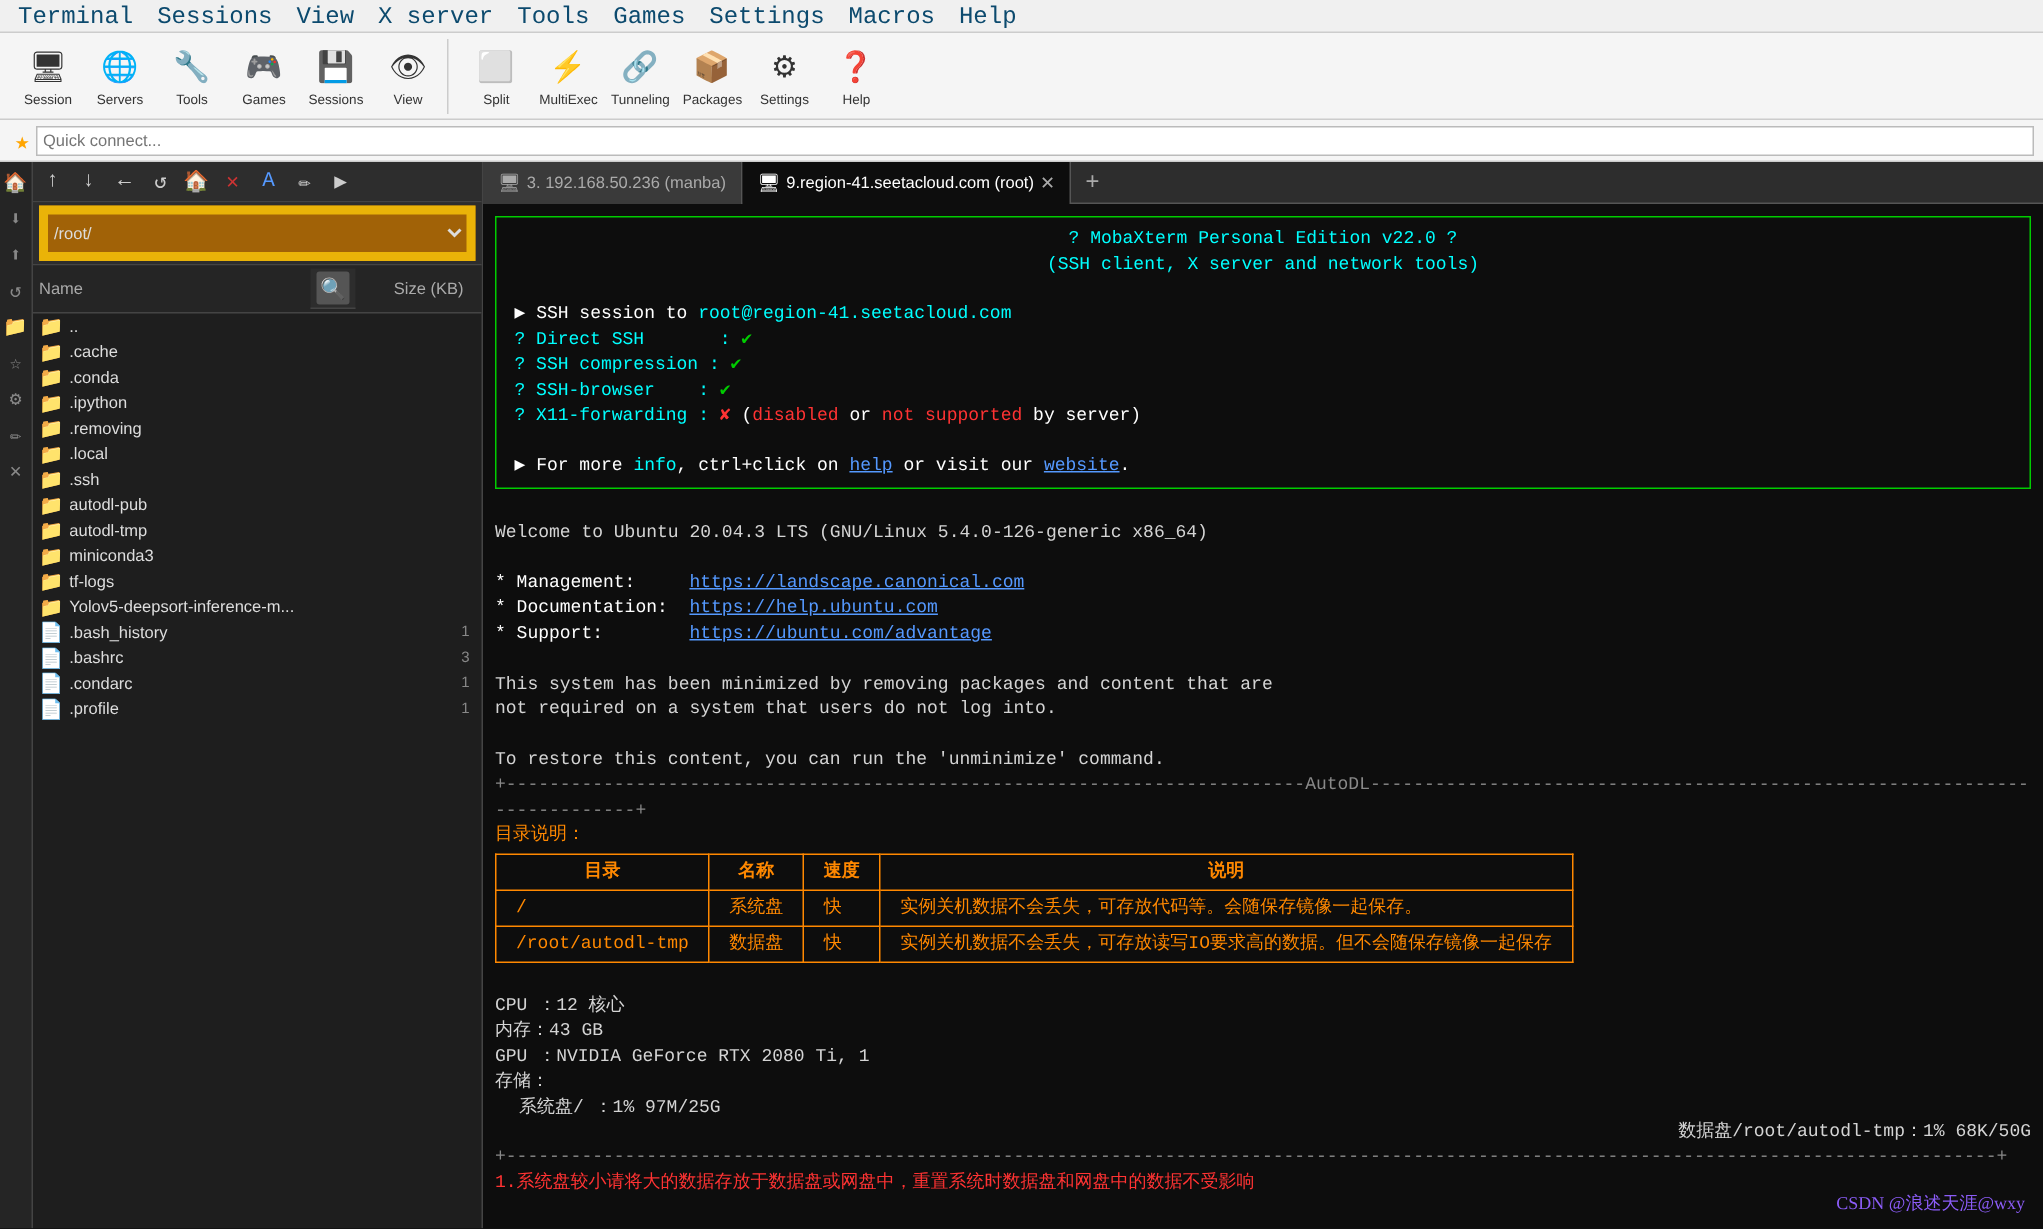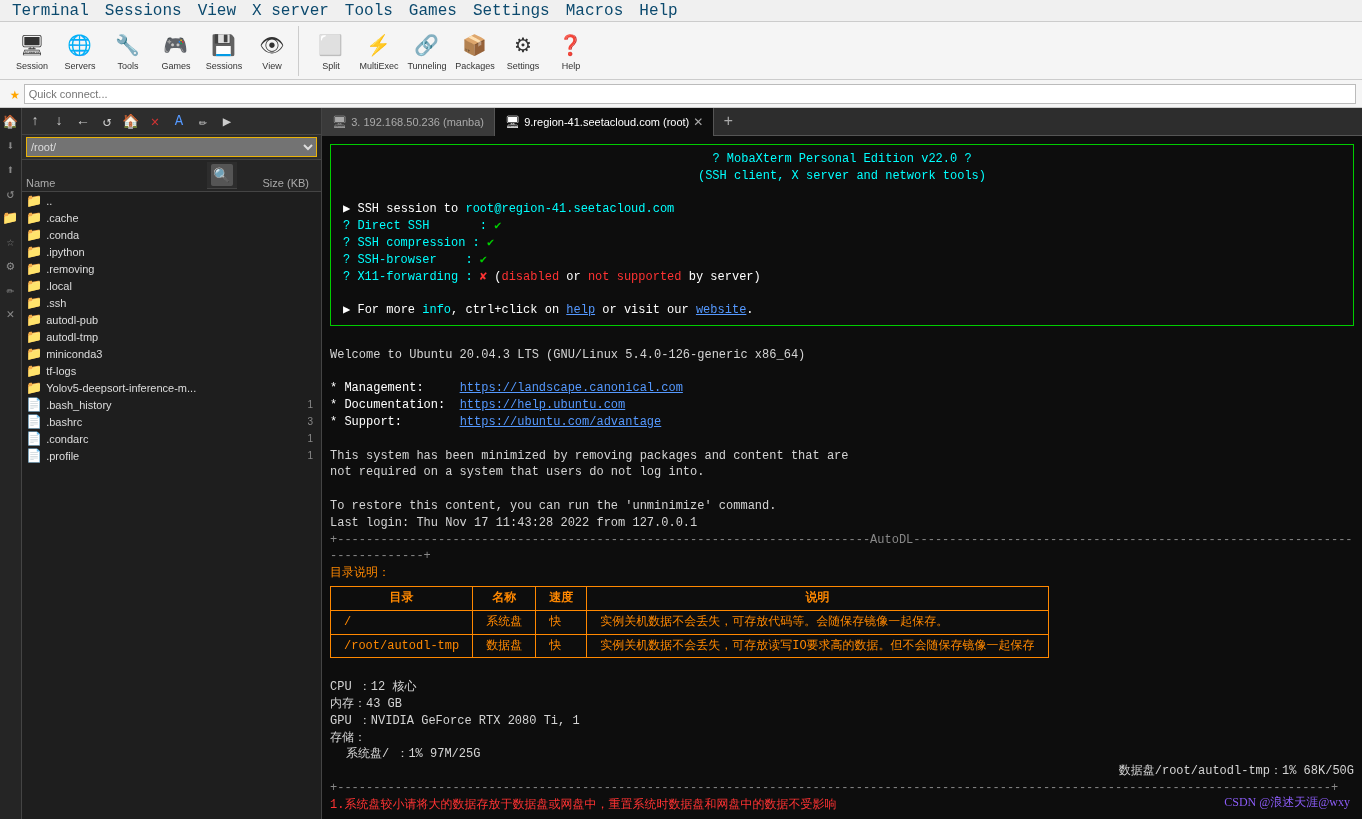--- a/index.html
+++ b/index.html
@@ -22,22 +22,22 @@
     .star-btn { font-size: 16px; color: #ffa500; cursor: pointer; padding: 0 4px; }
 
     
     .main-area { display: flex; flex: 1; overflow: hidden; }
 
     
     .sidebar { width: 300px; background: #1e1e1e; border-right: 1px solid #444; display: flex; flex-direction: column; }
     .sidebar-toolbar { background: #2d2d2d; display: flex; align-items: center; padding: 2px; gap: 2px; border-bottom: 1px solid #444; }
     .sidebar-icon { width: 22px; height: 22px; display: flex; align-items: center; justify-content: center; cursor: pointer; font-size: 14px; color: #ccc; }
     .sidebar-path { background: #2d2d2d; display: flex; align-items: center; padding: 2px 4px; border-bottom: 1px solid #444; }
-    .sidebar-path select { background: #737373; color: #ddd; border: 1px solid #eab308; font-size: 11px; flex: 1; height: 20px; font-family: Arial, sans-serif; }
-    .sidebar-header { display: flex; align-items: flex-end; background: #252525; padding: 2px 4px; border-bottom: 1px solid #444; font-size: 11px; color: #aaa; font-family: Arial, sans-serif; }
+    .sidebar-path select { background: #a16207; color: #ddd; border: 6px solid #eab308; font-size: 11px; flex: 1; height: 37px; font-family: Arial, sans-serif; }
+    .sidebar-header { display: flex; align-items: center; background: #252525; padding: 2px 4px; border-bottom: 1px solid #444; font-size: 11px; color: #aaa; font-family: Arial, sans-serif; }
     .sidebar-header .col-name { flex: 1; }
     .sidebar-header .col-size { width: 80px; text-align: right; padding-right: 8px; }
     .sidebar-search { background: #2d2d2d; display: flex; align-items: center; justify-content: flex-end; padding: 2px 4px; border-bottom: 1px solid #444; }
     .sidebar-search-btn { font-size: 14px; color: #ccc; cursor: pointer; background: #555; border: none; width: 22px; height: 22px; display: flex; align-items: center; justify-content: center; border-radius: 2px; }
     .file-list { flex: 1; overflow-y: auto; font-size: 11px; color: #ddd; font-family: Arial, sans-serif; }
     .file-item { display: flex; align-items: center; padding: 1px 4px; cursor: pointer; }
     .file-item .file-icon { margin-right: 4px; font-size: 13px; }
     .file-item .file-name { flex: 1; color: #ddd; }
     .file-item .file-count { color: #888; font-size: 10px; padding-right: 4px; }
     .sidebar-left-icons { width: 22px; background: #252525; display: flex; flex-direction: column; align-items: center; padding: 4px 0; border-right: 1px solid #444; }
@@ -318,21 +318,20 @@
       <div>Welcome to Ubuntu 20.04.3 LTS (GNU/Linux 5.4.0-126-generic x86_64)</div>
       <br>
       <div><span class="white">  * Management: &nbsp;&nbsp;&nbsp;&nbsp;</span><span class="link">https://landscape.canonical.com</span></div>
       <div><span class="white">  * Documentation: &nbsp;</span><span class="link">https://help.ubuntu.com</span></div>
       <div><span class="white">  * Support: &nbsp;&nbsp;&nbsp;&nbsp;&nbsp;&nbsp;&nbsp;</span><span class="link">https://ubuntu.com/advantage</span></div>
       <br>
       <div>This system has been minimized by removing packages and content that are</div>
       <div>not required on a system that users do not log into.</div>
       <br>
       <div>To restore this content, you can run the 'unminimize' command.</div>
-      <div>Last login: Thu Nov 17 11:43:28 2022 from 127.0.0.1</div>
       <div class="dim">+--------------------------------------------------------------------------AutoDL--------------------------------------------------------------------------+</div>
       <div class="orange">目录说明：</div>
 
       
       <table class="dir-table">
         <thead>
           <tr>
             <th>目录</th>
             <th>名称</th>
             <th>速度</th>

